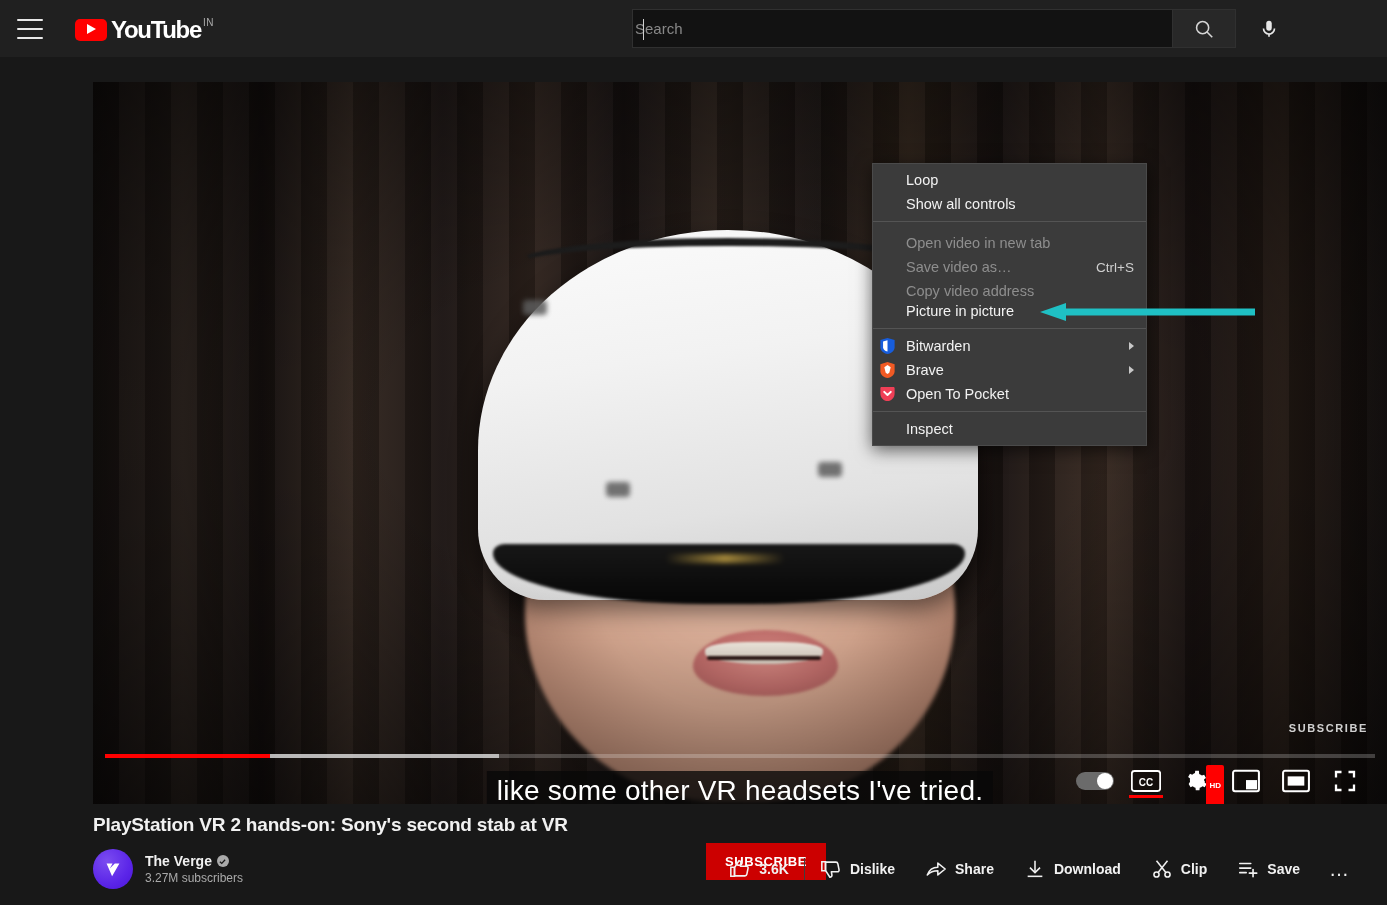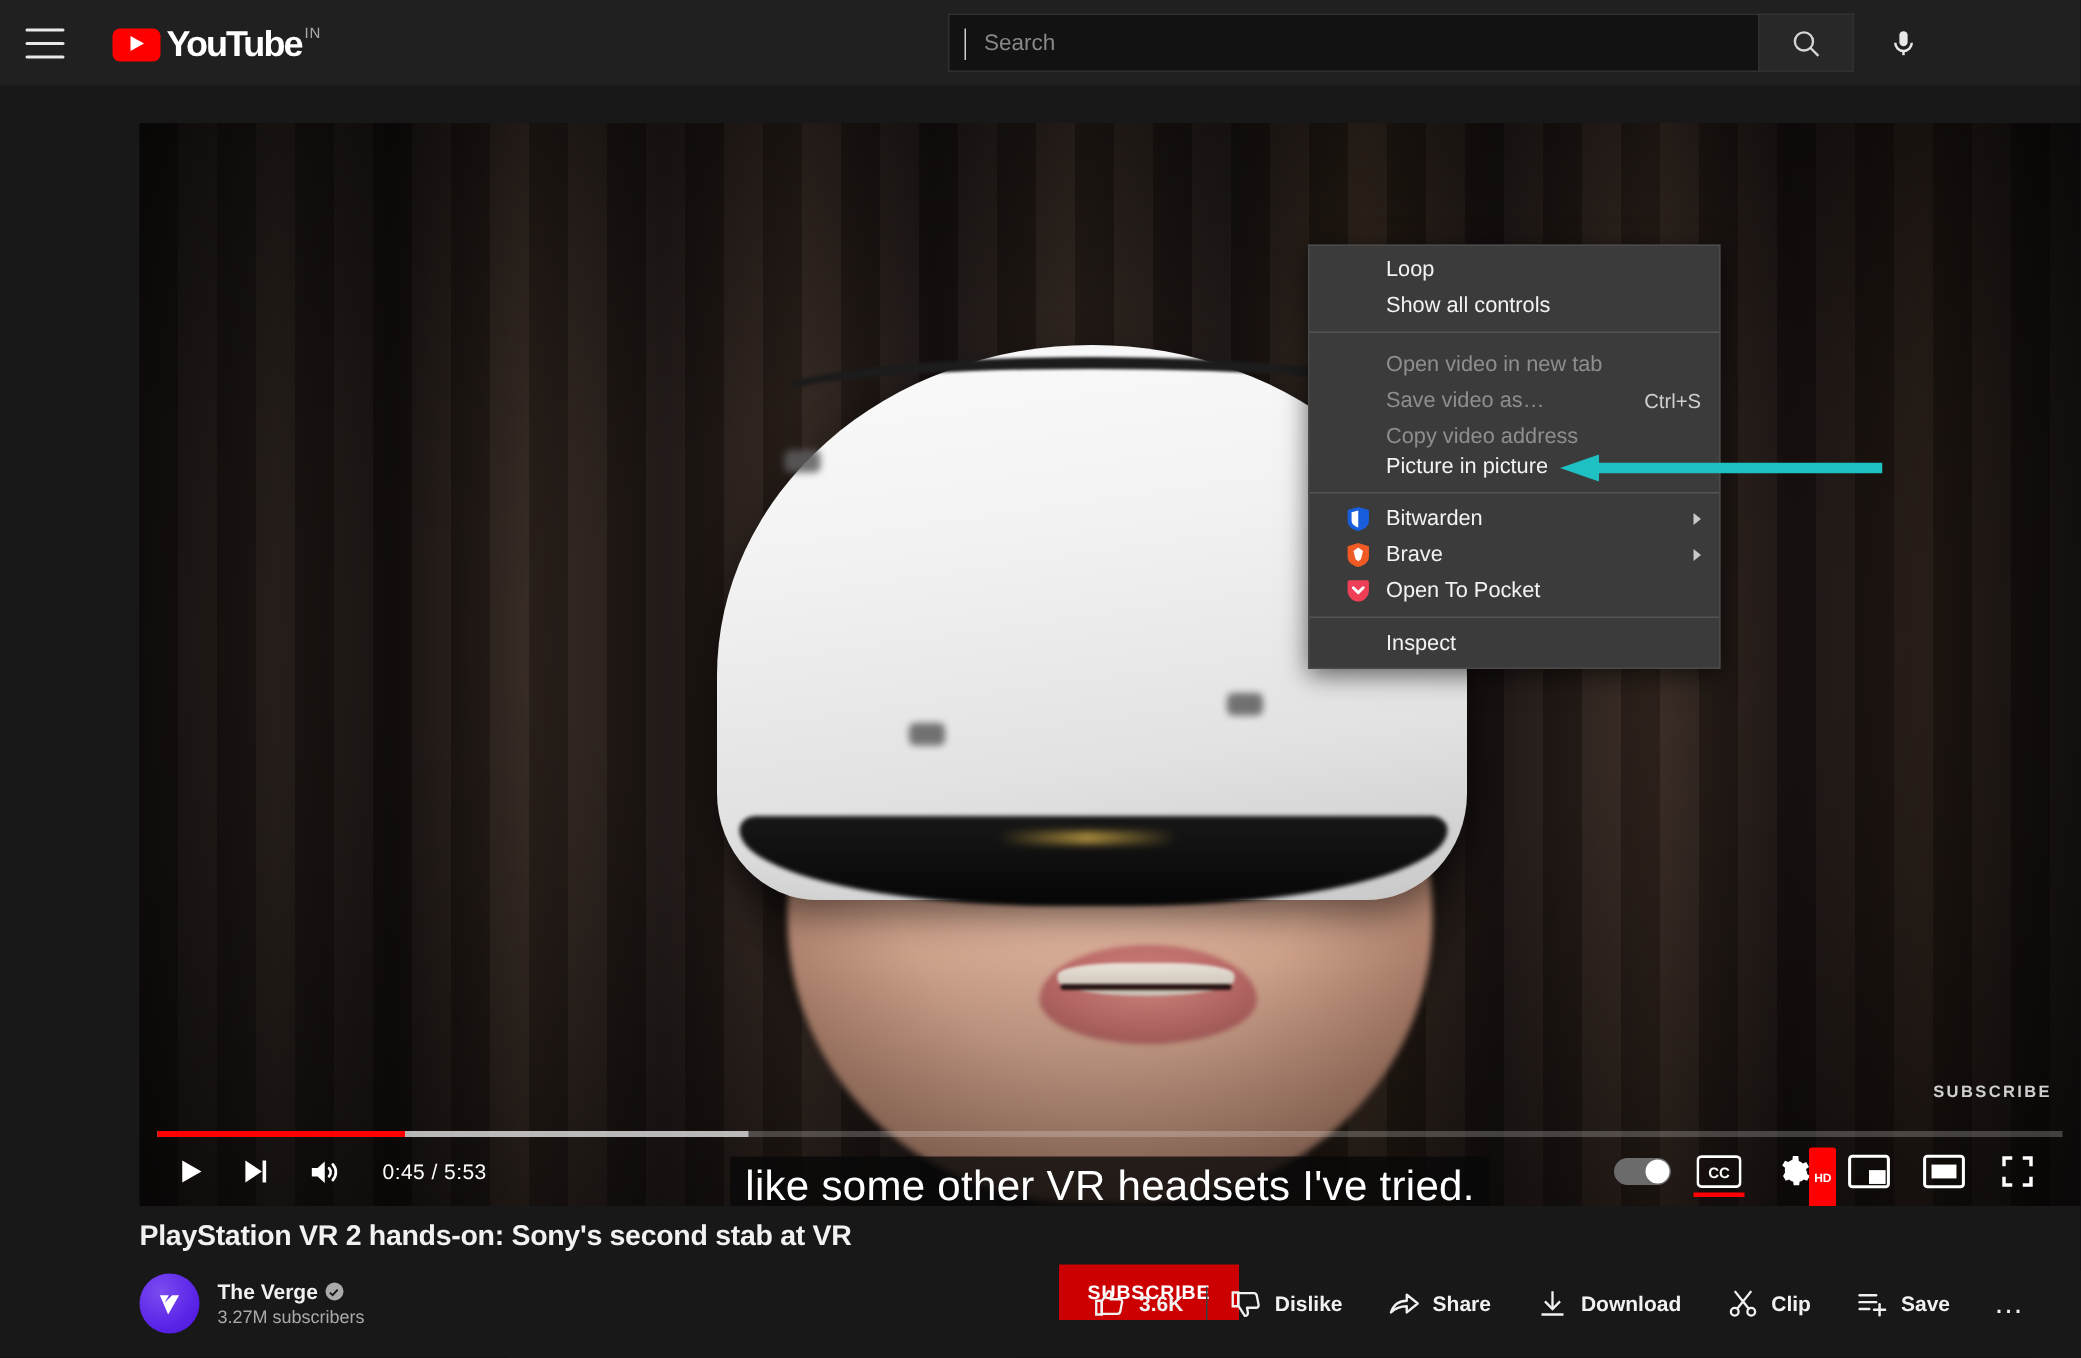--- a/index.html
+++ b/index.html
@@ -44,21 +44,21 @@
   .search-wrap{
     position:absolute; left:632px; top:9px;
     display:flex; align-items:center;
   }
   .search-box{
     width:540px; height:39px;
     background:#121212;
     border:1px solid #303030;
     border-right:none;
     display:flex; align-items:center;
-    padding-left:23px;
+    padding-left:2px;
     position:relative;
   }
   .search-caret{
     position:absolute; left:10px; top:9px; width:1px; height:21px; background:#cfcfcf;
   }
   .search-input{
     background:transparent; border:none; outline:none;
     color:#d6d6d6; font-size:15px; width:100%;
     font-family:"Liberation Sans",sans-serif;
   }
@@ -213,21 +213,21 @@
   .ctxmenu{
     position:absolute; left:872px; top:163px; width:275px;
     background:#3b3b3b;
     border:1px solid #4a4a4a;
     box-shadow:0 4px 16px rgba(0,0,0,.6);
     padding:4px 0;
     z-index:40;
   }
   .ctx-item{
     height:24px; display:flex; align-items:center;
-    padding:0 12px 0 23px; color:#f2f2f2; font-size:14.5px;
+    padding:0 12px 0 5px; color:#f2f2f2; font-size:14.5px;
     cursor:pointer; position:relative;
     font-family:"Liberation Sans",sans-serif;
   }
   .ctx-item.disabled{ color:#8e8e8e; cursor:default;align-items:flex-end; }
   .ctx-label{ margin-left:28px; }
   .ctx-item.has-icon .ctx-label{ margin-left:10px; }
   .ctx-accel{ margin-left:auto; font-size:13.5px; color:#d0d0d0; }
   .ctx-item.disabled .ctx-accel{ color:#cfcfcf; }
   .ctx-sep{ height:1px; background:#545454; margin:5px 0; }
   .ctx-icon{
@@ -346,41 +346,20 @@
     <div class="caption">like some other VR headsets I've tried.</div>
 
     <div class="watermark">SUBSCRIBE</div>
 
     <div class="progress">
       <div class="buffer" id="buf" style="width: 31%;"></div>
       <div class="played" id="pl" style="width: 13%;"></div>
     </div>
 
     <div class="controls">
-      <div class="ctl-left">
-        <div class="ctl" style="width:40px">
-          <svg width="22" height="22" viewBox="0 0 24 24">
-            <polygon points="6,4 20,12 6,20" fill="#fff"></polygon>
-          </svg>
-        </div>
-        <div class="ctl" style="width:46px">
-          <svg width="22" height="22" viewBox="0 0 24 24">
-            <polygon points="5,4 17,12 5,20" fill="#fff"></polygon>
-            <rect x="17.5" y="4" width="2.6" height="16" fill="#fff"></rect>
-          </svg>
-        </div>
-        <div class="ctl" style="width:46px">
-          <svg width="23" height="23" viewBox="0 0 24 24">
-            <polygon points="3,9 7,9 12,4.5 12,19.5 7,15 3,15" fill="#fff"></polygon>
-            <path d="M15 9.2a4.2 4.2 0 0 1 0 5.6" fill="none" stroke="#fff" stroke-width="1.9" stroke-linecap="round"></path>
-            <path d="M17.6 6.6a8 8 0 0 1 0 10.8" fill="none" stroke="#fff" stroke-width="1.9" stroke-linecap="round"></path>
-          </svg>
-        </div>
-        <div class="time">0:45 / 5:53</div>
-      </div>
 
       <div class="ctl-right">
         <div class="ctl" style="width:52px">
           <div class="autoplay-toggle">
             <div class="tri"></div>
           </div>
         </div>
         <div class="ctl cc-btn" style="width:50px">
           <svg width="30" height="22" viewBox="0 0 36 26">
             <rect x="1" y="1" width="34" height="24" rx="3" fill="none" stroke="#fff" stroke-width="2.2"></rect>

